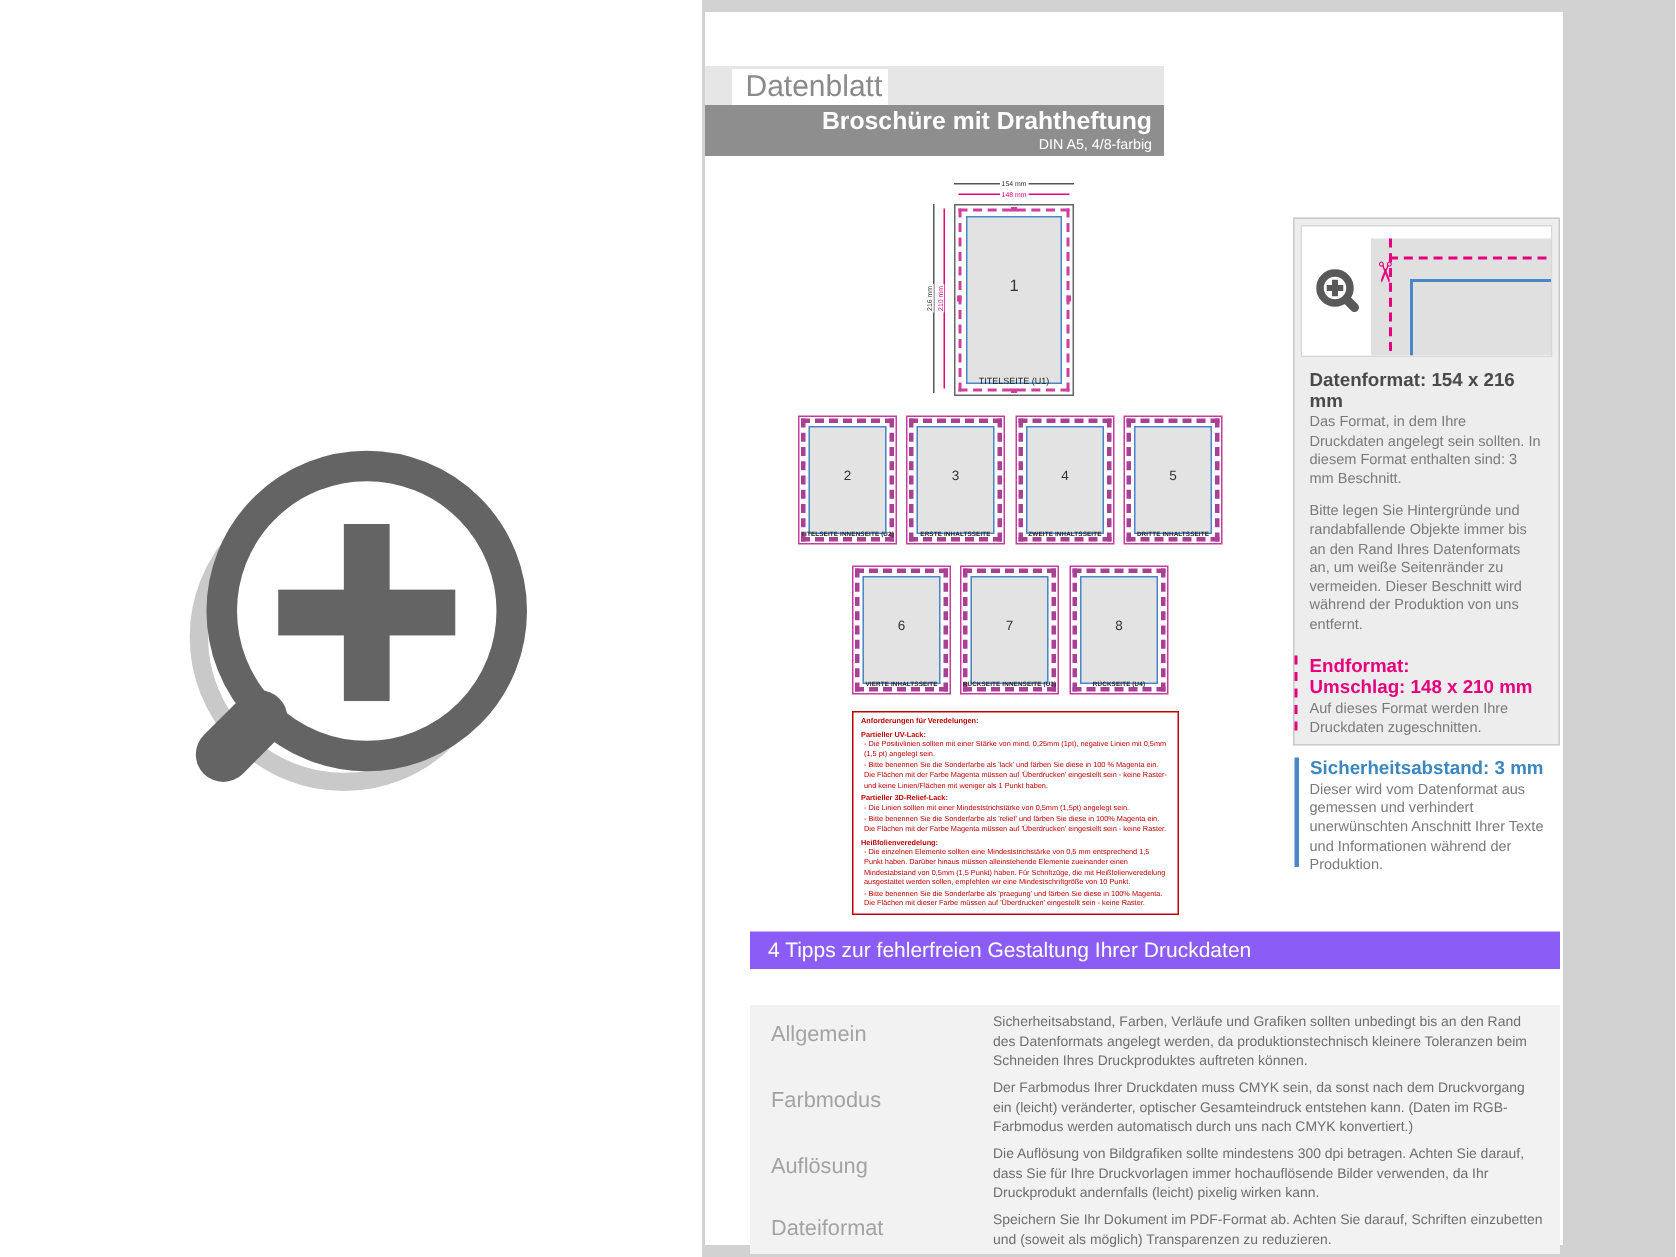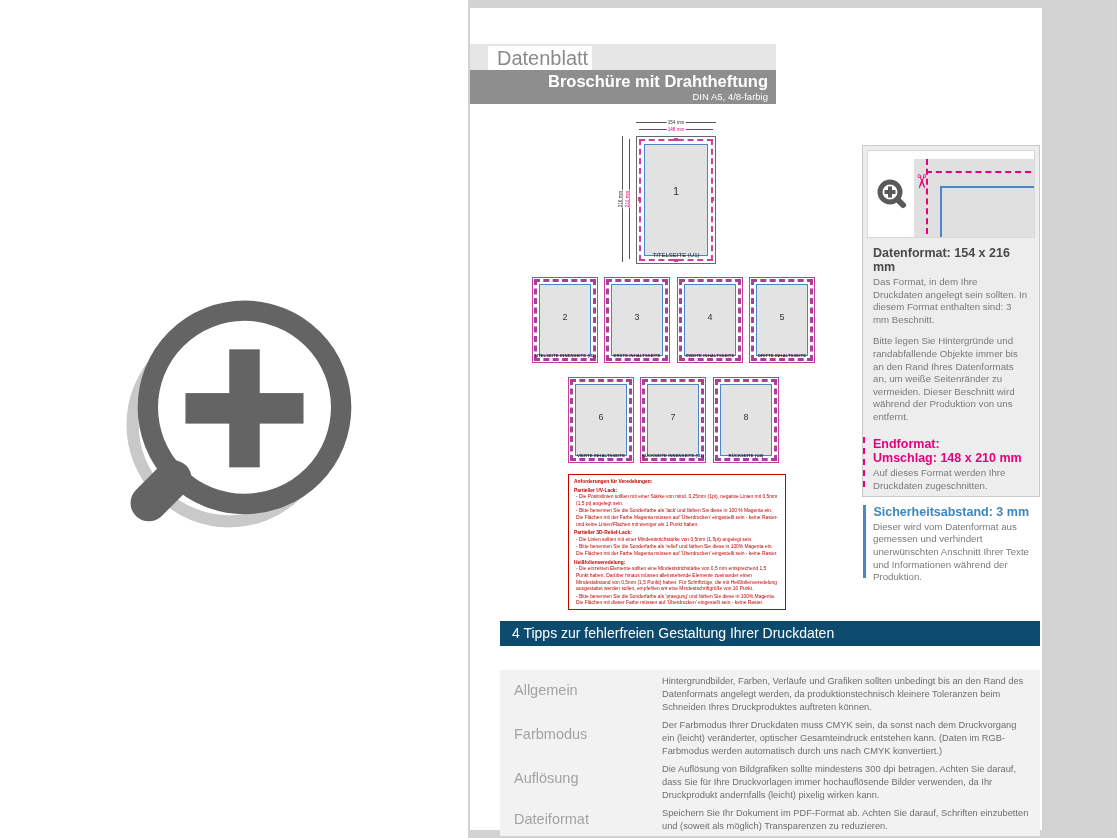--- a/index.html
+++ b/index.html
@@ -63,21 +63,21 @@
   .sec-h{font-size:12.5px;font-weight:bold;color:#4a4a4a;margin:8px 0 2px 0;}
   .sec p{font-size:9.7px;color:#7a7a7a;line-height:1.3;margin:0 0 9px 0;}
   .sec-end{margin-top:13px;}
   .sec-end::before{content:"";position:absolute;left:0;top:0;bottom:6px;border-left:2px dashed #e6007e;}
   .sec-end .sec-h{color:#e6007e;margin:0;line-height:1.15;}
   .sec-safe{margin-top:12px;}
   .sec-safe::before{content:"";position:absolute;left:0;top:0;bottom:6px;border-left:3px solid #4a86c8;}
   .sec-safe .sec-h{color:#3c87c0;margin:0 0 2px 0;text-align:right;}
   
   .tips{position:absolute;left:30px;top:613px;width:540px;}
-  .tips-hdr{height:25px;background:#0c4a6e;color:#fff;font-size:14px;line-height:25px;padding-left:12px;}
+  .tips-hdr{height:25px;background:#8b5cf6;color:#fff;font-size:14px;line-height:25px;padding-left:12px;}
   .tip-row{display:flex;background:#f2f2f2;margin-top:0;}
   .tip-row.first{margin-top:24px;}
   .tip-label{width:160px;box-sizing:border-box;padding:12px 0 0 14px;color:#a3a3a3;font-size:14.5px;}
   .tip-text{flex:1;padding:5px 10px 5px 2px;font-size:9.3px;color:#6e6e6e;line-height:1.38;}
   .h44{height:44px;} .h34{height:34px;}
 </style>
 </head>
 <body>
 
 <div class="canvas">
@@ -210,21 +210,21 @@
         <div class="sec sec-safe">
           <div class="sec-h">Sicherheitsabstand: 3 mm</div>
           <p>Dieser wird vom Datenformat aus gemessen und verhindert unerwünschten Anschnitt Ihrer Texte und Informationen während der Produktion.</p>
         </div>
       </div>
 
       <div class="tips">
         <div class="tips-hdr">4 Tipps zur fehlerfreien Gestaltung Ihrer Druckdaten</div>
         <div class="tip-row first h44">
           <div class="tip-label">Allgemein</div>
-          <div class="tip-text">Hintergrundbilder, Farben, Verläufe und Grafiken sollten unbedingt bis an den Rand des Datenformats angelegt werden, da produktionstechnisch kleinere Toleranzen beim Schneiden Ihres Druckproduktes auftreten können.</div>
+          <div class="tip-text">Sicherheitsabstand, Farben, Verläufe und Grafiken sollten unbedingt bis an den Rand des Datenformats angelegt werden, da produktionstechnisch kleinere Toleranzen beim Schneiden Ihres Druckproduktes auftreten können.</div>
         </div>
         <div class="tip-row h44">
           <div class="tip-label">Farbmodus</div>
           <div class="tip-text">Der Farbmodus Ihrer Druckdaten muss CMYK sein, da sonst nach dem Druckvorgang ein (leicht) veränderter, optischer Gesamteindruck entstehen kann. (Daten im RGB-Farbmodus werden automatisch durch uns nach CMYK konvertiert.)</div>
         </div>
         <div class="tip-row h44">
           <div class="tip-label">Auflösung</div>
           <div class="tip-text">Die Auflösung von Bildgrafiken sollte mindestens 300 dpi betragen. Achten Sie darauf, dass Sie für Ihre Druckvorlagen immer hochauflösende Bilder verwenden, da Ihr Druckprodukt andernfalls (leicht) pixelig wirken kann.</div>
         </div>
         <div class="tip-row h34">

